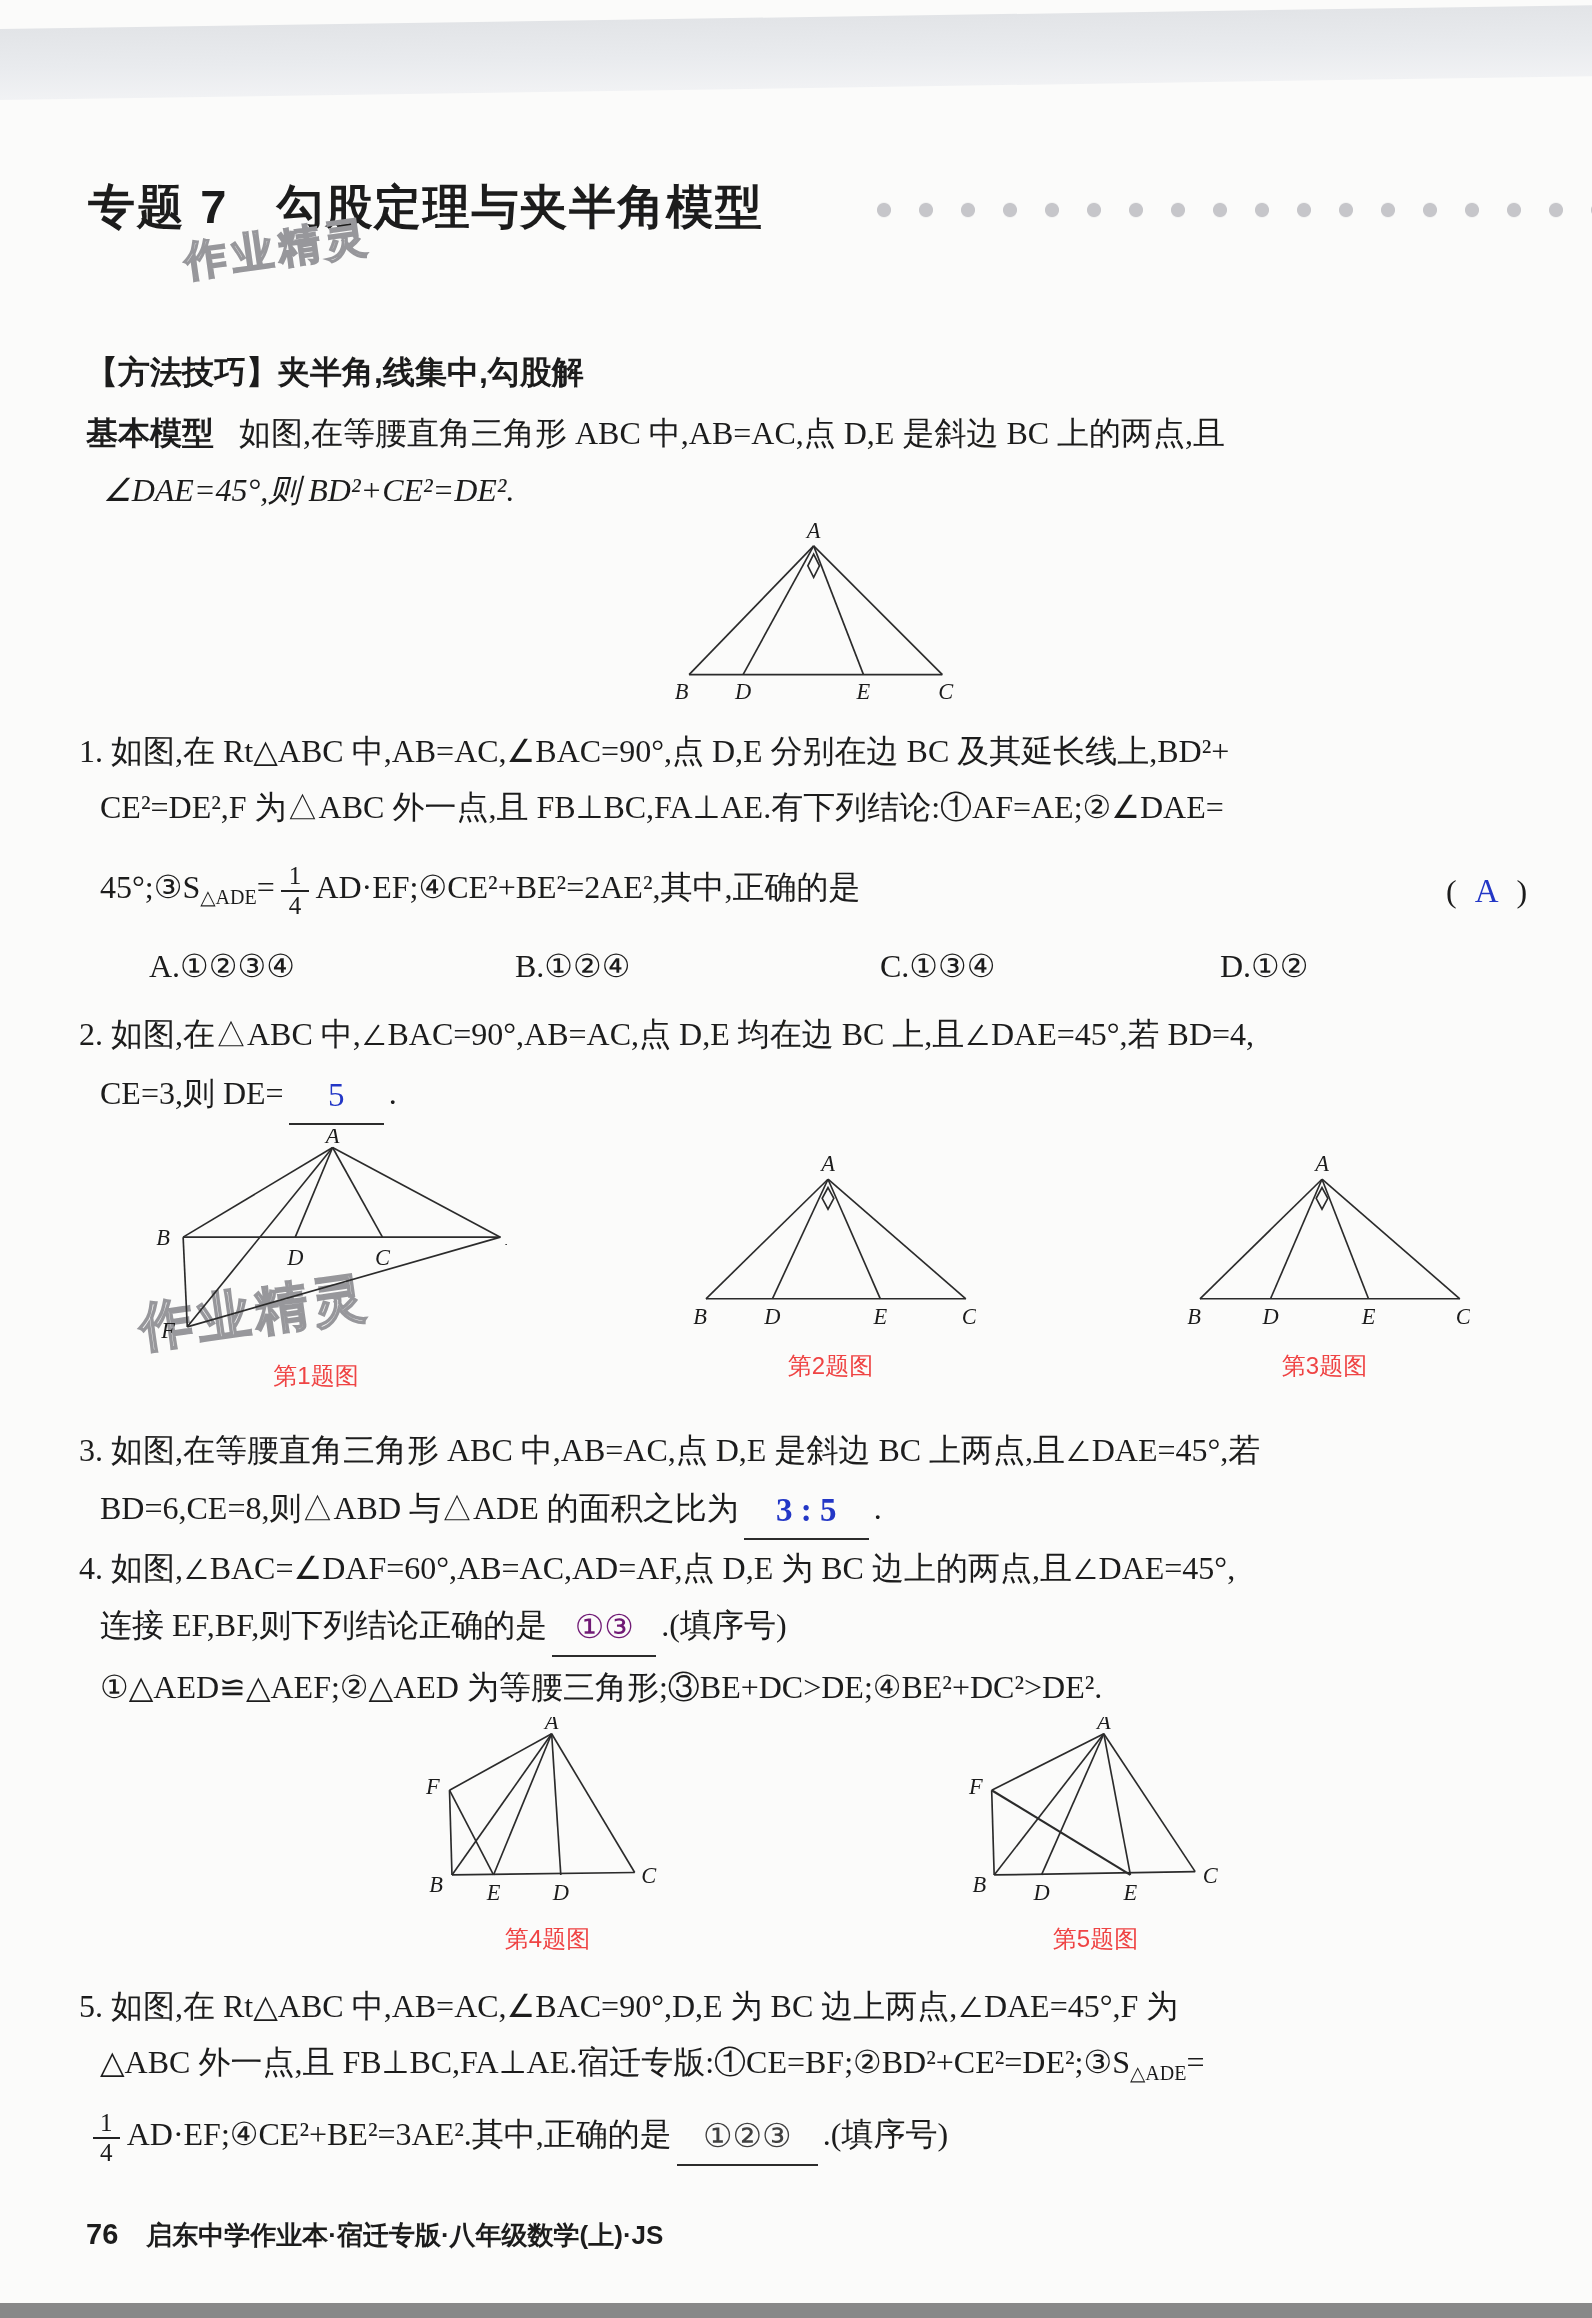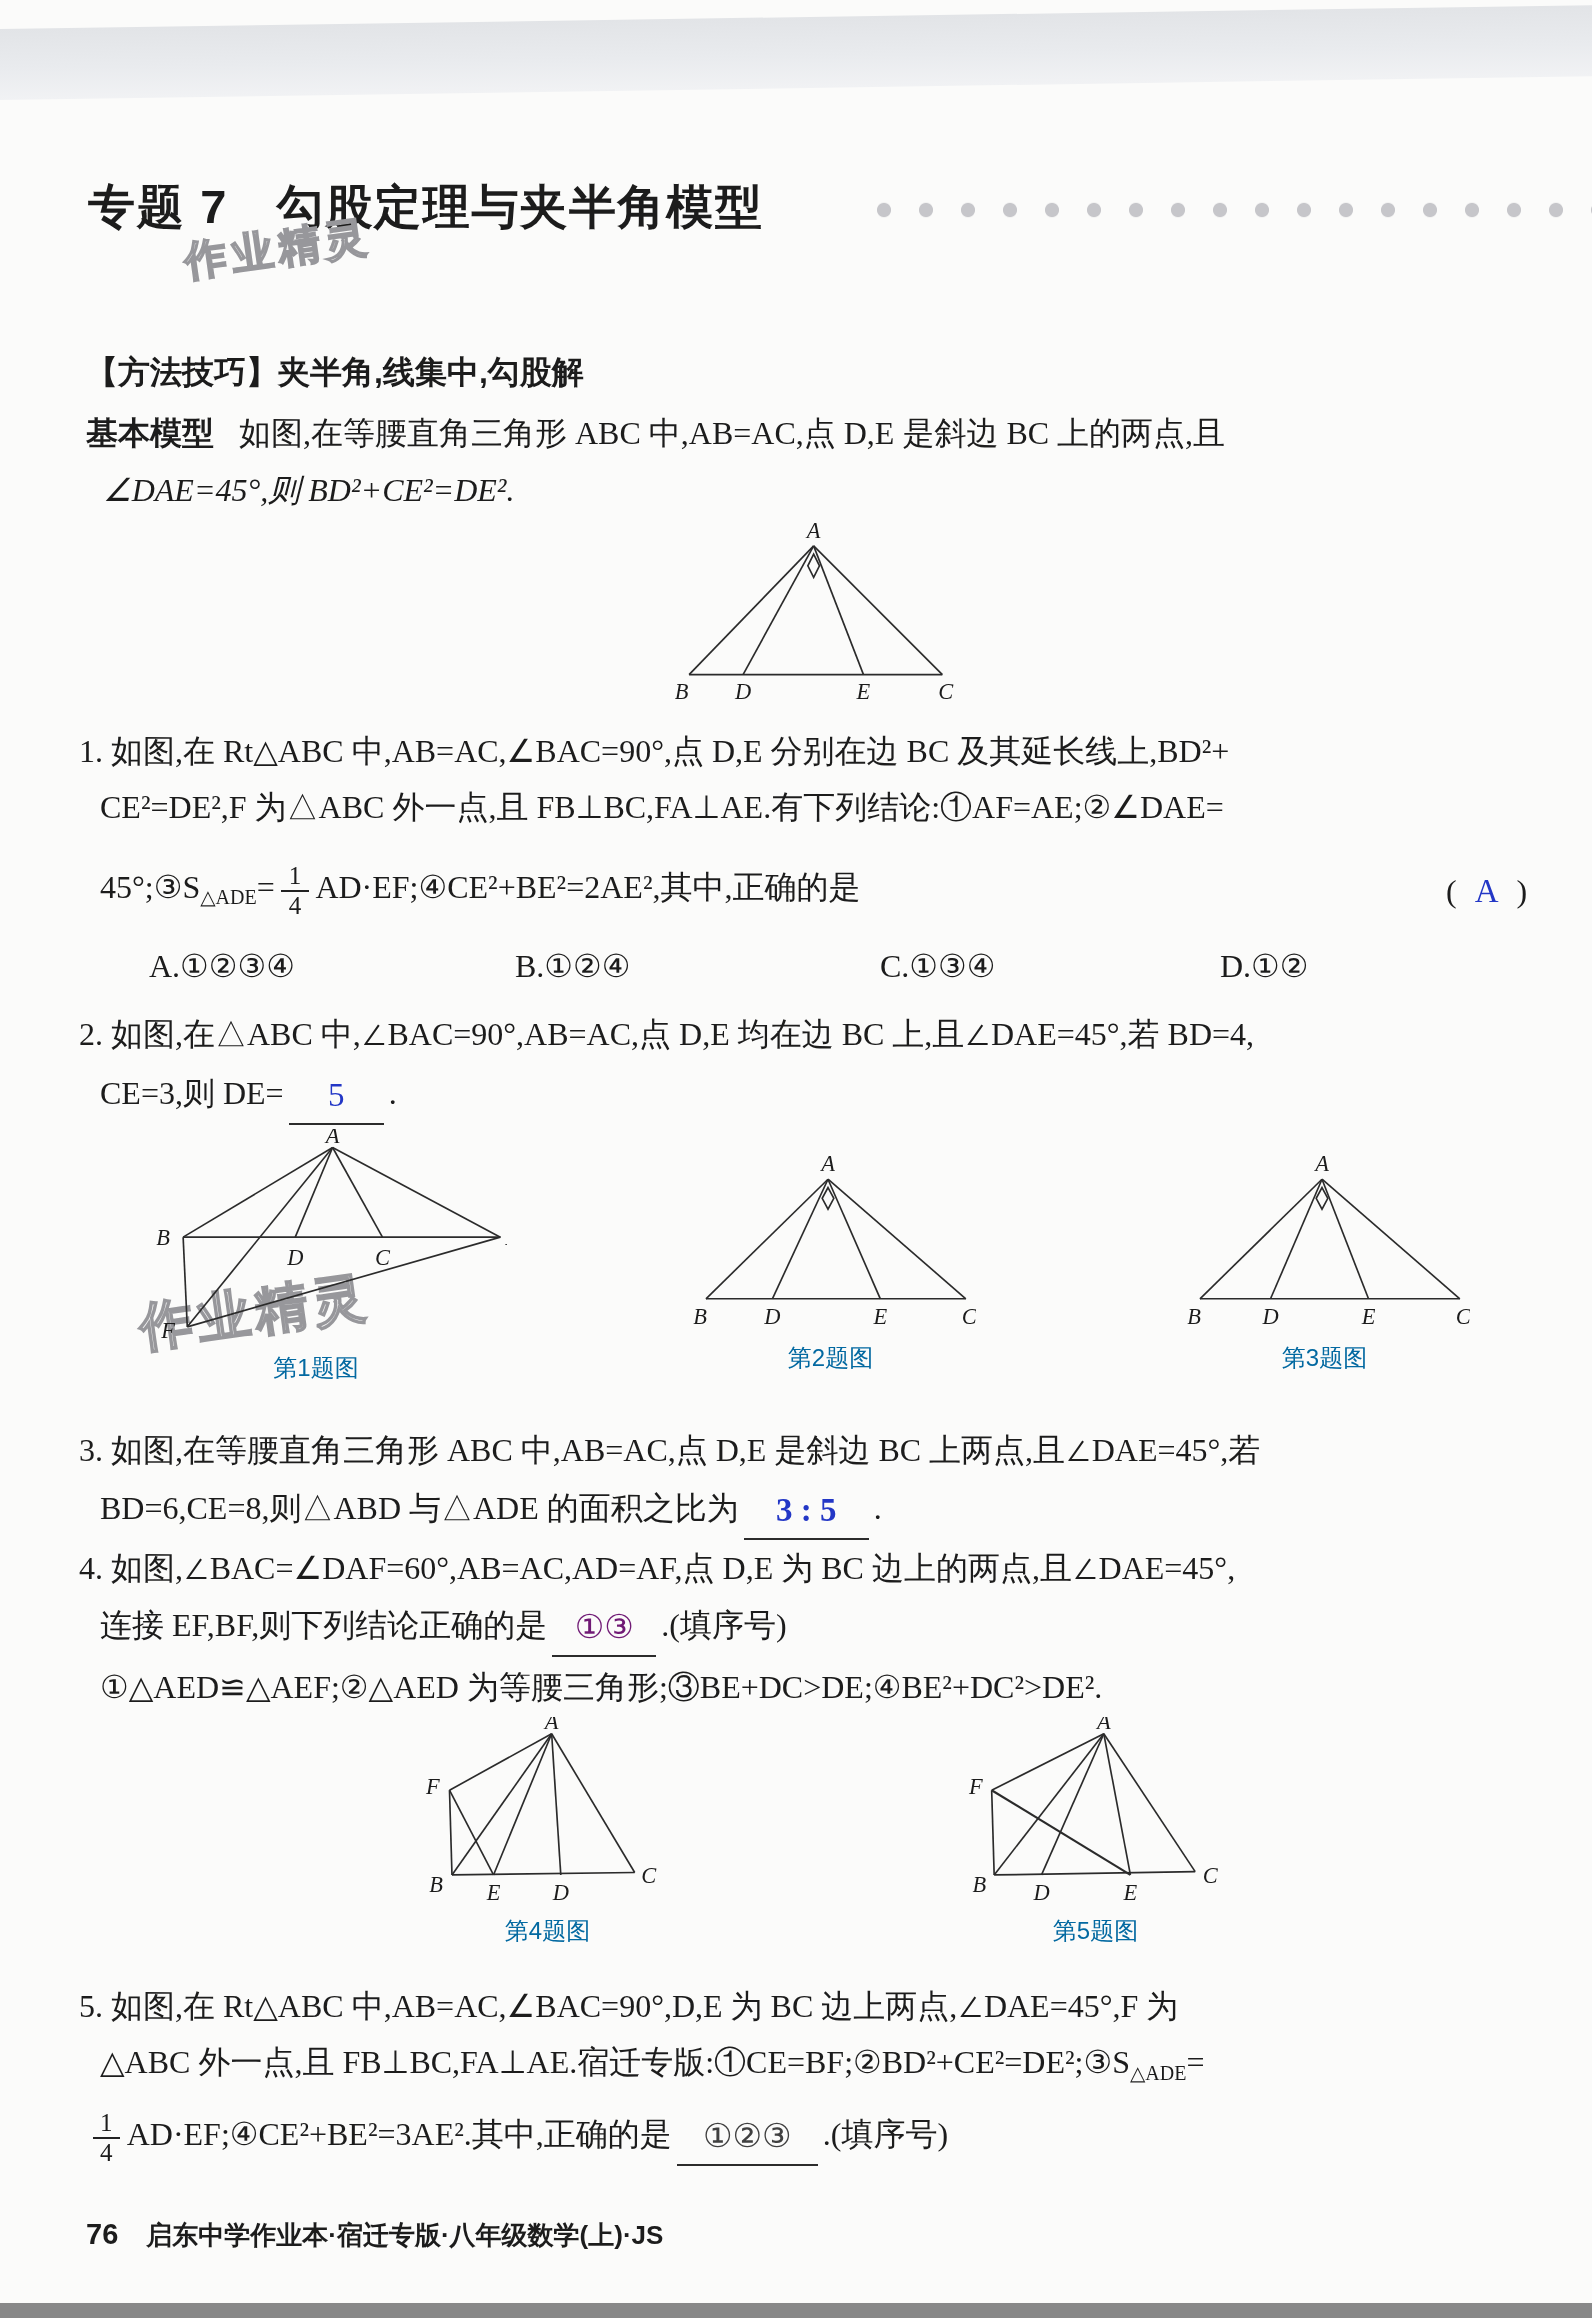--- a/index.html
+++ b/index.html
@@ -26,21 +26,21 @@
   .frac .den{border-top:2.5px solid #222;padding:0 7.5px;}
   .blank{display:inline-block;border-bottom:2.5px solid #2c2c2c;text-align:center;
         height:42px;vertical-align:-8.3px;margin:0 5px;}
   .blank .blue{position:relative;top:-6.6px;font-size:33px;}
   .bracket{position:absolute;white-space:nowrap;font-size:32px;}
   .bracket .blue{margin:0 18px;font-size:33px;}
   .fig{position:absolute;display:flex;flex-direction:column;align-items:center;}
   .fig svg{display:block;}
   .figline{stroke:#2b2b2b;stroke-width:2;fill:none;}
   .figlabel{font-family:"Liberation Serif",serif;font-style:italic;font-size:27px;fill:#1c1c1c;}
-  .caption{font-family:"Liberation Sans",sans-serif;font-size:24px;color:#0369a1;margin-top:10px;}
+  .caption{font-family:"Liberation Sans",sans-serif;font-size:24px;color:#ef4444;margin-top:18px;}
   .footer{position:absolute;left:86px;top:2218px;font-family:"Liberation Sans",sans-serif;
         font-weight:700;font-size:26px;white-space:nowrap;}
   .footer .pn{font-size:29px;margin-right:28px;}
 </style>
 </head>
 <body>
 
 <div class="page">
 
   <div class="scanband"></div>

